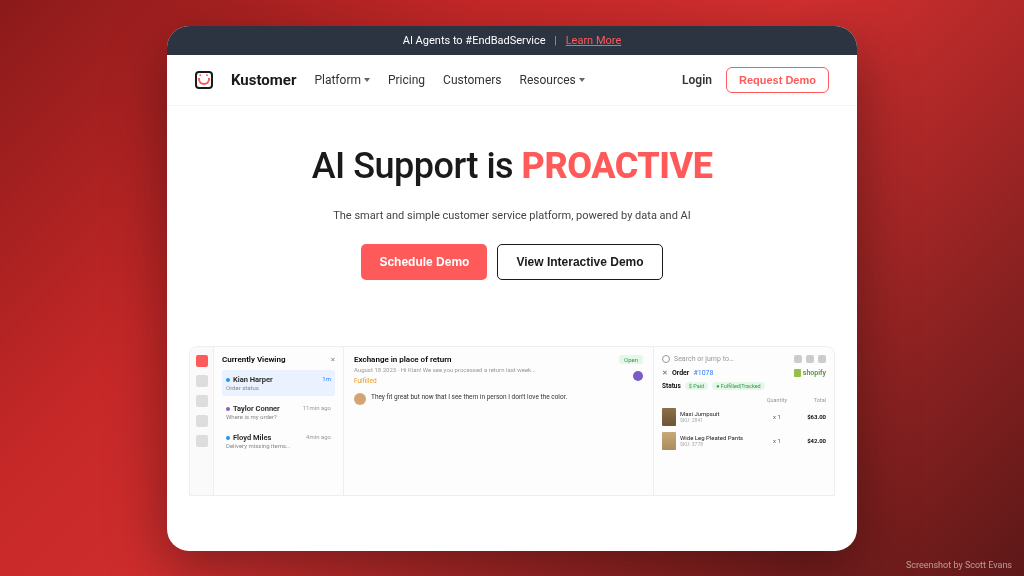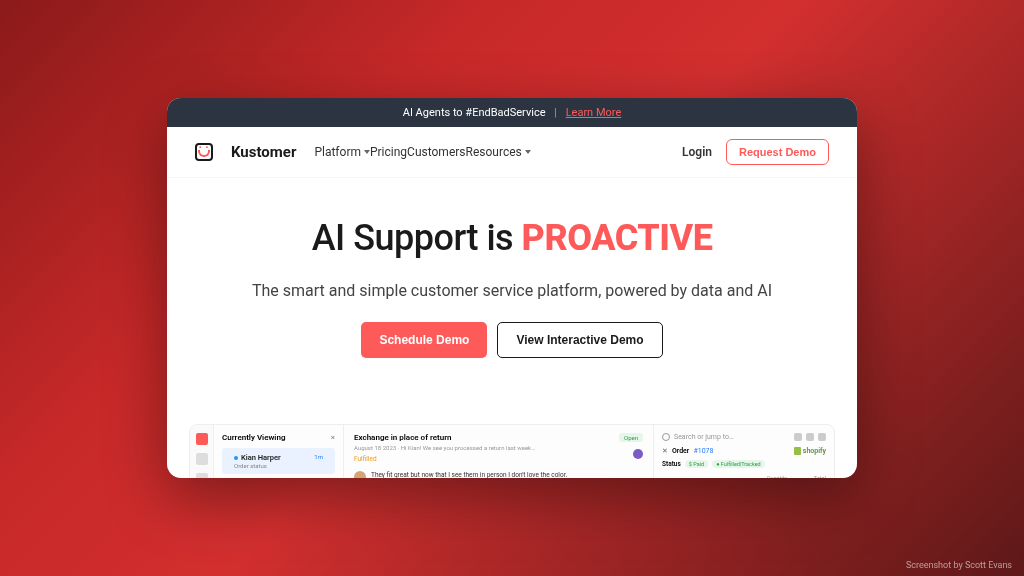--- a/index.html
+++ b/index.html
@@ -9,23 +9,23 @@
   width: 1024px;
   height: 576px;
   overflow: hidden;
   display: flex;
   align-items: center;
   justify-content: center;
   position: relative;
 }
 .browser-window {
   width: 690px;
-  height: 380px;
+  height: 525px;
   background: #fff;
-  border-radius: 14px;
+  border-radius: 22px;
   overflow: hidden;
   box-shadow: 0 20px 60px rgba(0,0,0,0.4);
   position: relative;
 }
 .top-banner {
   background: #2b3440;
   color: #fff;
   text-align: center;
   padding: 8px;
   font-size: 11px;
@@ -71,20 +71,21 @@
 .logo-icon::after {
   content: '• •';
   position: absolute;
   top: -2px;
   font-size: 8px;
   color: #ff5a5a;
   letter-spacing: 1px;
 }
 .nav-links {
   display: flex;
+  gap: 18px;
   font-size: 12px;
   color: #333;
 }
 .nav-links > span { display: flex; align-items: center; gap: 3px; cursor: pointer; }
 .chevron-down {
   width: 0; height: 0;
   border-left: 3px solid transparent;
   border-right: 3px solid transparent;
   border-top: 4px solid #666;
 }
@@ -115,21 +116,21 @@
   color: #1a1a1a;
   line-height: 1.25;
   letter-spacing: -0.5px;
 }
 .hero h1 .highlight {
   color: #ff5a5a;
   font-weight: 800;
 }
 .hero .subtitle {
   margin-top: 20px;
-  font-size: 16px;
+  font-size: 11px;
   color: #444;
 }
 .cta-buttons {
   margin-top: 22px;
   display: flex;
   gap: 10px;
   justify-content: center;
 }
 .btn-primary {
   background: #ff5a5a;
@@ -173,21 +174,21 @@
 }
 .side-icon { width: 12px; height: 12px; background: #ddd; border-radius: 2px; }
 .side-icon.red { background: #ff5a5a; }
 .preview-list {
   width: 130px;
   border-right: 1px solid #eee;
   padding: 8px;
 }
 .preview-list-header { display: flex; justify-content: space-between; font-weight: 600; font-size: 8px; margin-bottom: 6px; }
 .preview-list-header .x { color: #999; }
-.conv-item { padding: 5px 12px; border-radius: 3px; margin-bottom: 11px; }
+.conv-item { padding: 5px 4px; border-radius: 3px; margin-bottom: 3px; }
 .conv-item.active { background: #eaf2ff; }
 .conv-name { font-weight: 600; font-size: 7.5px; color: #222; }
 .conv-sub { font-size: 6px; color: #888; }
 .conv-time { float: right; color: #999; font-size: 6px; }
 .conv-status { float: right; color: #2a7cff; font-size: 6px; }
 .conv-item .dot { display: inline-block; width: 4px; height: 4px; background: #2196f3; border-radius: 50%; margin-right: 3px; vertical-align: middle; }
 .preview-main {
   flex: 1;
   padding: 8px 10px;
   border-right: 1px solid #eee;

